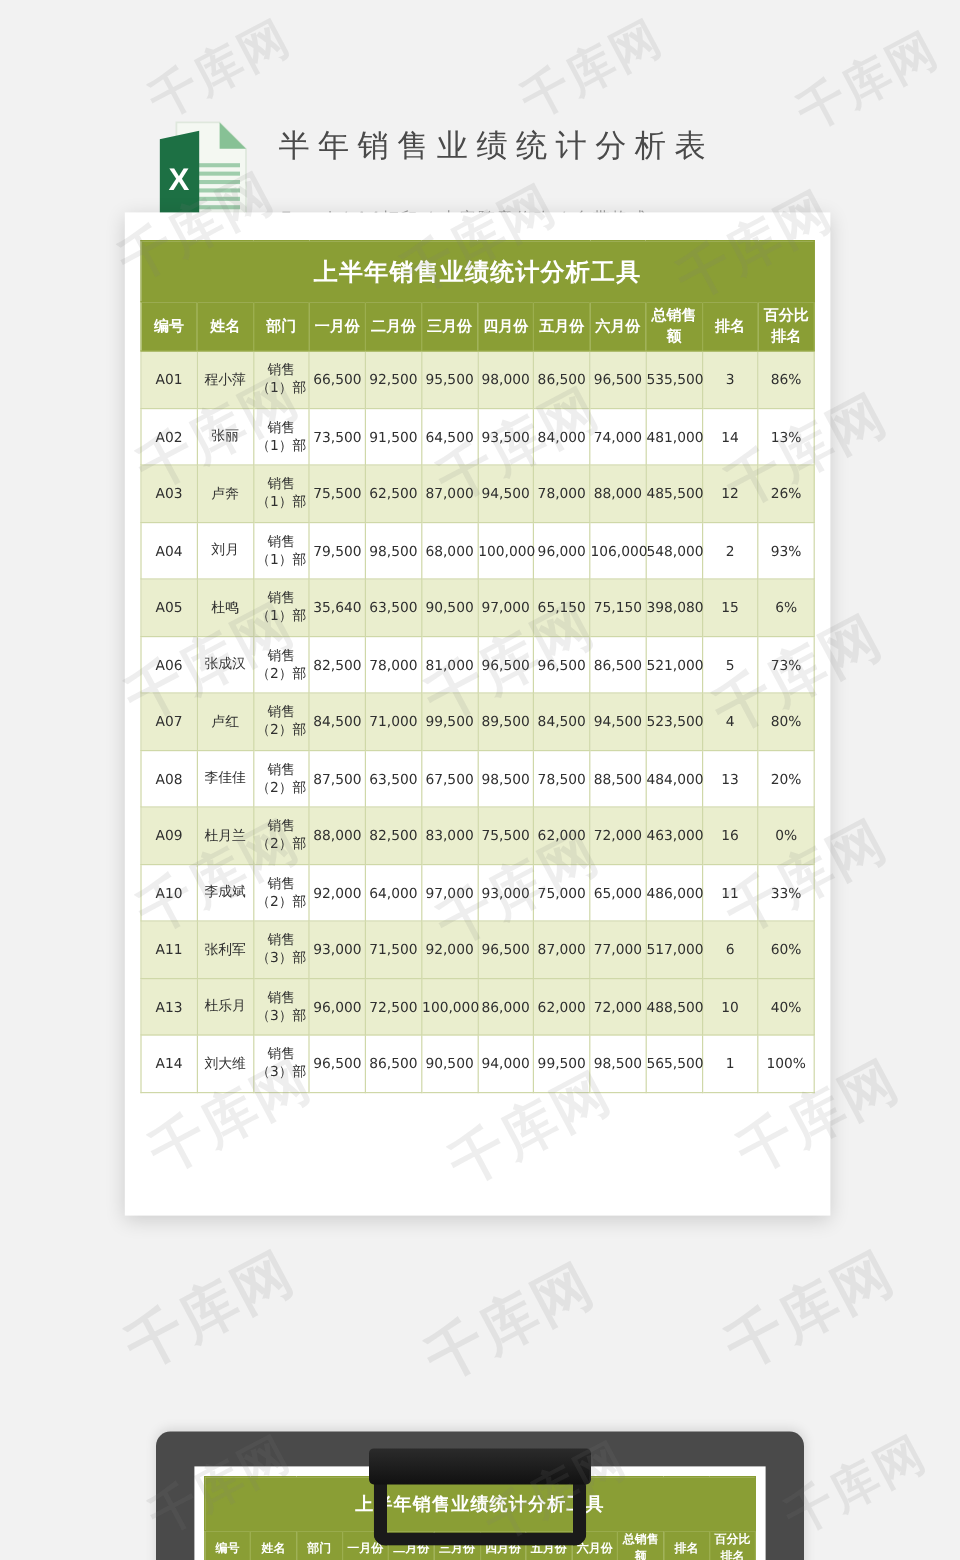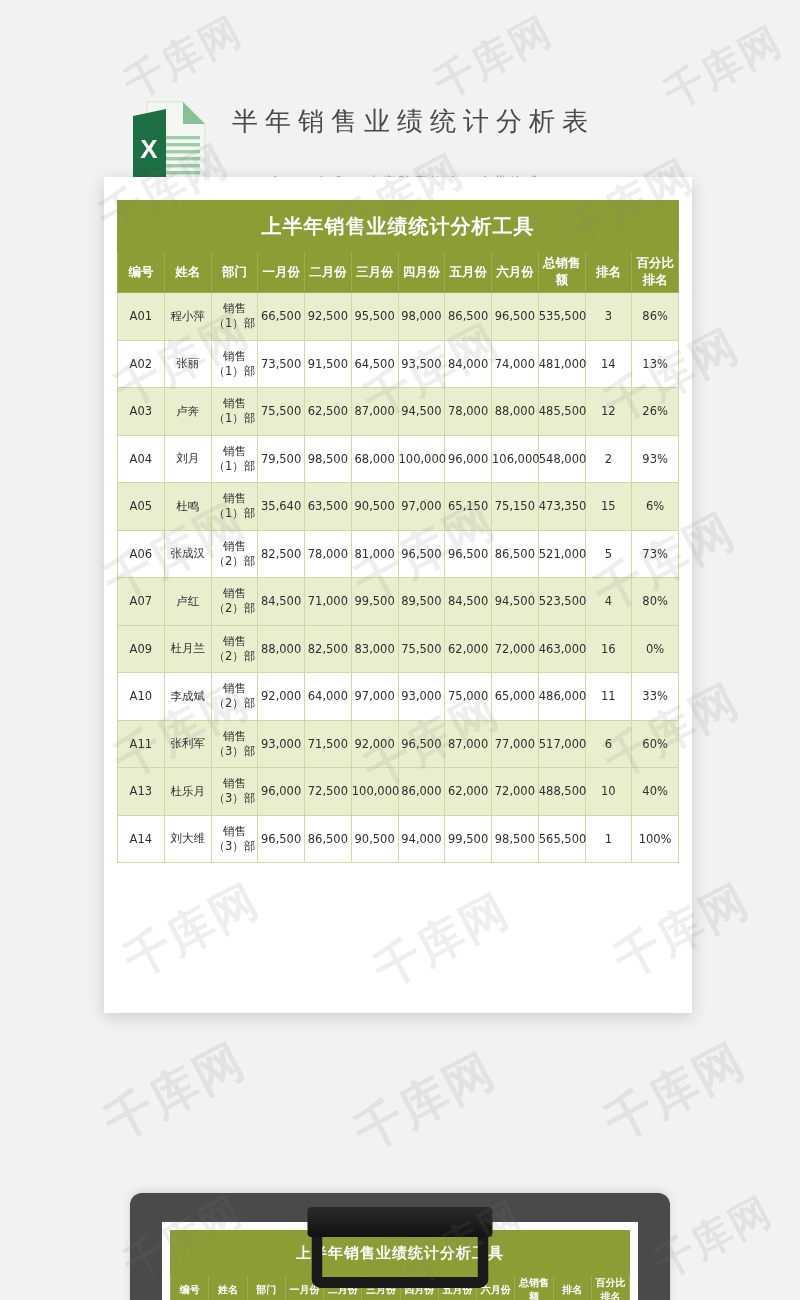--- a/index.html
+++ b/index.html
@@ -259,21 +259,21 @@
           <tr class="data-row even">
             <td class="c-id">A05</td>
             <td class="c-name">杜鸣</td>
             <td class="c-dept">销售（1）部</td>
             <td class="c-mon">35,640</td>
             <td class="c-mon">63,500</td>
             <td class="c-mon">90,500</td>
             <td class="c-mon">97,000</td>
             <td class="c-mon">65,150</td>
             <td class="c-mon">75,150</td>
-            <td class="c-total">473,350</td>
+            <td class="c-total">398,080</td>
             <td class="c-rank">15</td>
             <td class="c-pct">6%</td>
           </tr>
           <tr class="data-row odd">
             <td class="c-id">A06</td>
             <td class="c-name">张成汉</td>
             <td class="c-dept">销售（2）部</td>
             <td class="c-mon">82,500</td>
             <td class="c-mon">78,000</td>
             <td class="c-mon">81,000</td>
@@ -290,20 +290,34 @@
             <td class="c-dept">销售（2）部</td>
             <td class="c-mon">84,500</td>
             <td class="c-mon">71,000</td>
             <td class="c-mon">99,500</td>
             <td class="c-mon">89,500</td>
             <td class="c-mon">84,500</td>
             <td class="c-mon">94,500</td>
             <td class="c-total">523,500</td>
             <td class="c-rank">4</td>
             <td class="c-pct">80%</td>
+          </tr>
+          <tr class="data-row odd">
+            <td class="c-id">A08</td>
+            <td class="c-name">李佳佳</td>
+            <td class="c-dept">销售（2）部</td>
+            <td class="c-mon">87,500</td>
+            <td class="c-mon">63,500</td>
+            <td class="c-mon">67,500</td>
+            <td class="c-mon">98,500</td>
+            <td class="c-mon">78,500</td>
+            <td class="c-mon">88,500</td>
+            <td class="c-total">484,000</td>
+            <td class="c-rank">13</td>
+            <td class="c-pct">20%</td>
           </tr>
           <tr class="data-row even">
             <td class="c-id">A09</td>
             <td class="c-name">杜月兰</td>
             <td class="c-dept">销售（2）部</td>
             <td class="c-mon">88,000</td>
             <td class="c-mon">82,500</td>
             <td class="c-mon">83,000</td>
             <td class="c-mon">75,500</td>
             <td class="c-mon">62,000</td>

